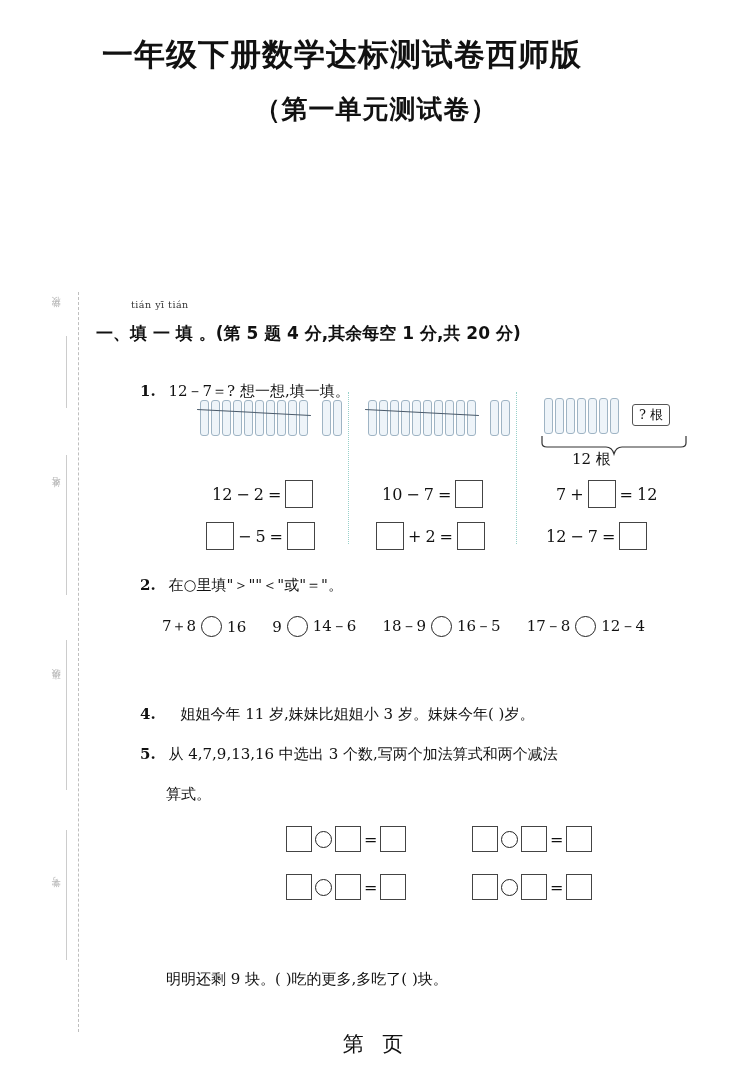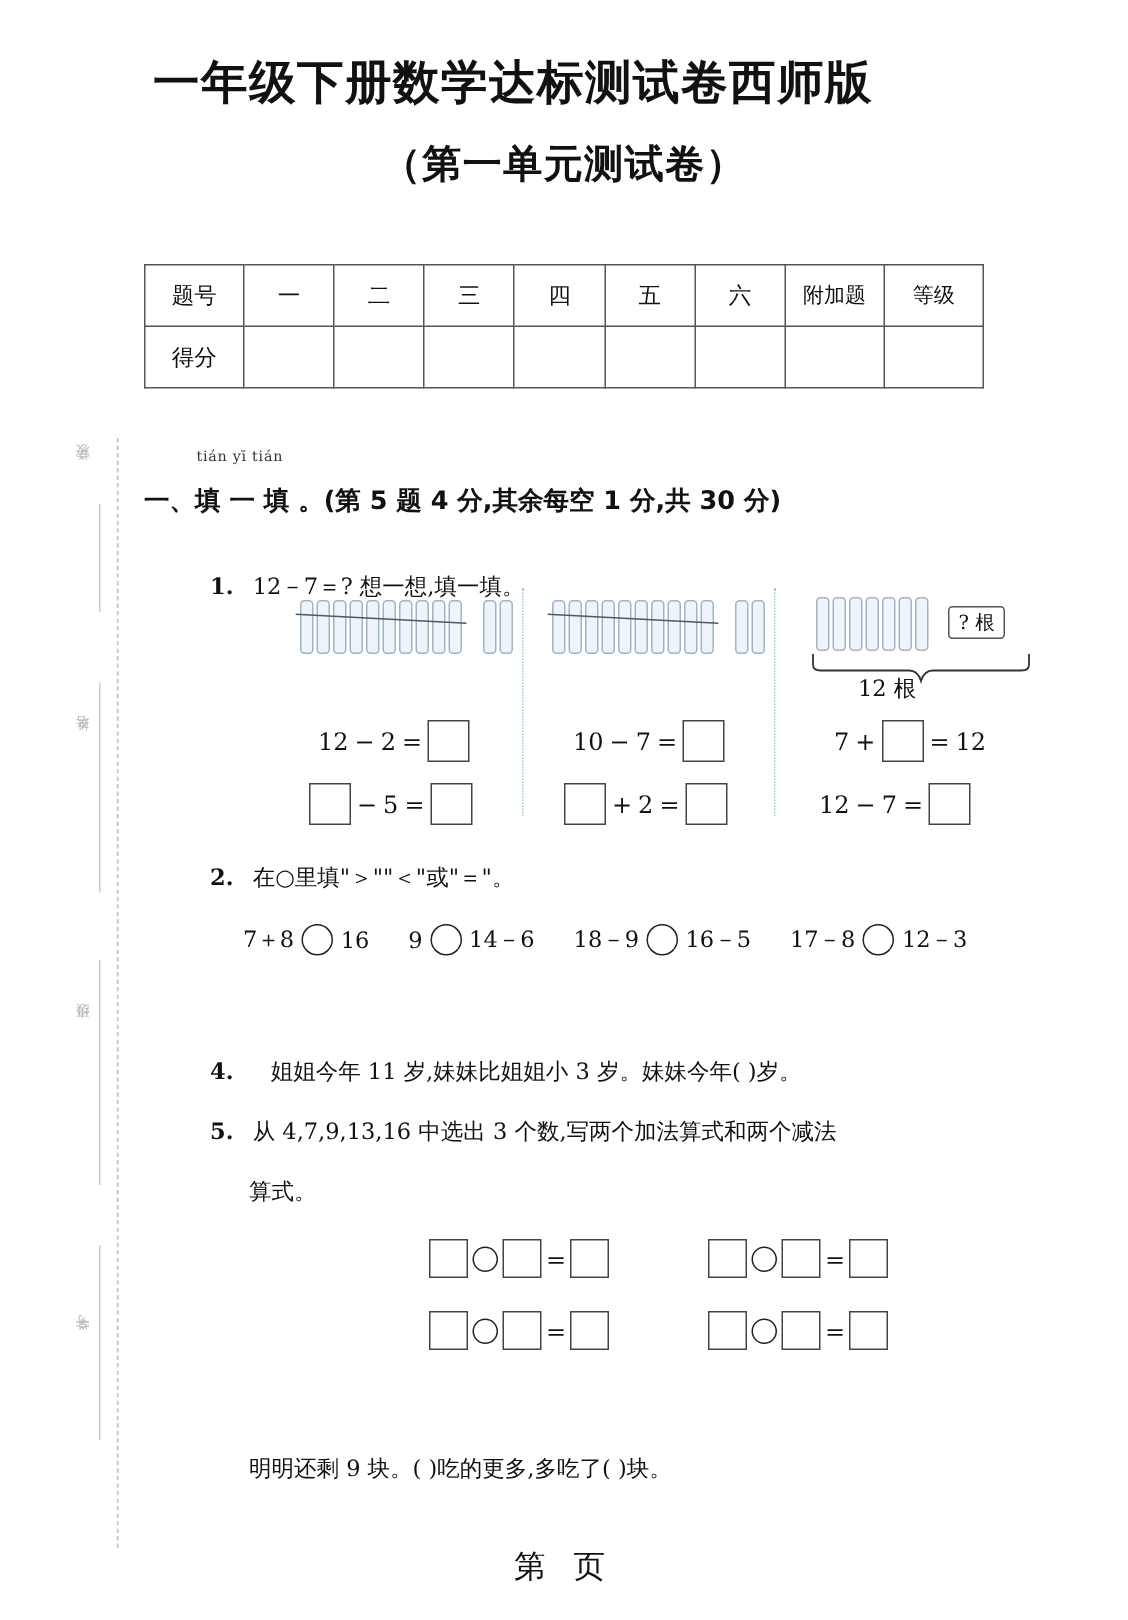--- a/index.html
+++ b/index.html
@@ -159,49 +159,23 @@
   <div class="margin-rule5"></div>
 
   <div class="vlabel vl1">学校：</div>
   <div class="vlabel vl2">姓名：</div>
   <div class="vlabel vl3">班级：</div>
   <div class="vlabel vl4">学号：</div>
 
   <div class="title1">一年级下册数学达标测试卷西师版</div>
   <div class="title2">（第一单元测试卷）</div>
 
-  <table class="score">
-    <tbody>
-        <tr>
-      <td class="hd">题号</td>
-      <td class="c">一</td>
-      <td class="c">二</td>
-      <td class="c">三</td>
-      <td class="c">四</td>
-      <td class="c">五</td>
-      <td class="c">六</td>
-      <td class="wide">附加题</td>
-      <td class="wide">等级</td>
-    </tr>
-    <tr>
-      <td class="hd">得分</td>
-      <td class="c"></td>
-      <td class="c"></td>
-      <td class="c"></td>
-      <td class="c"></td>
-      <td class="c"></td>
-      <td class="c"></td>
-      <td class="wide"></td>
-      <td class="wide"></td>
-    </tr>
-  </tbody>
-    </table>
 
   <div class="pinyin">tián  yī  tián</div>
-  <div class="sec-head">一、填 一 填 。(第 5 题 4 分,其余每空 1 分,共 30 分)</div>
+  <div class="sec-head">一、填 一 填 。(第 5 题 4 分,其余每空 1 分,共 20 分)</div>
 
   <div class="qtext" style="left:140px;top:382px;">
     <span class="qnum">1.</span>
     <span style="margin-left:8px;">12－7＝?  想一想,填一填。</span>
   </div>
 
   <div class="vsep" style="left:348px;"></div>
   <div class="vsep" style="left:516px;"></div>
 
   <div class="bundle" style="left:200px;top:400px;width:130px;height:40px;">
@@ -312,21 +286,21 @@
     <span>14－6</span>
 
     <span style="width:26px;"></span>
     <span>18－9</span>
     <span class="circ" style="margin:0 5px;"></span>
     <span>16－5</span>
 
     <span style="width:26px;"></span>
     <span>17－8</span>
     <span class="circ" style="margin:0 5px;"></span>
-    <span>12－3</span>
+    <span>12－4</span>
   </div>
 
 
   <div class="qtext" style="left:140px;top:705px;">
     <span class="qnum">4.</span>
     <span style="margin-left:20px;">姐姐今年 11 岁,妹妹比姐姐小 3 岁。妹妹今年(        )岁。</span>
   </div>
 
   <div class="qtext" style="left:140px;top:745px;">
     <span class="qnum">5.</span>

